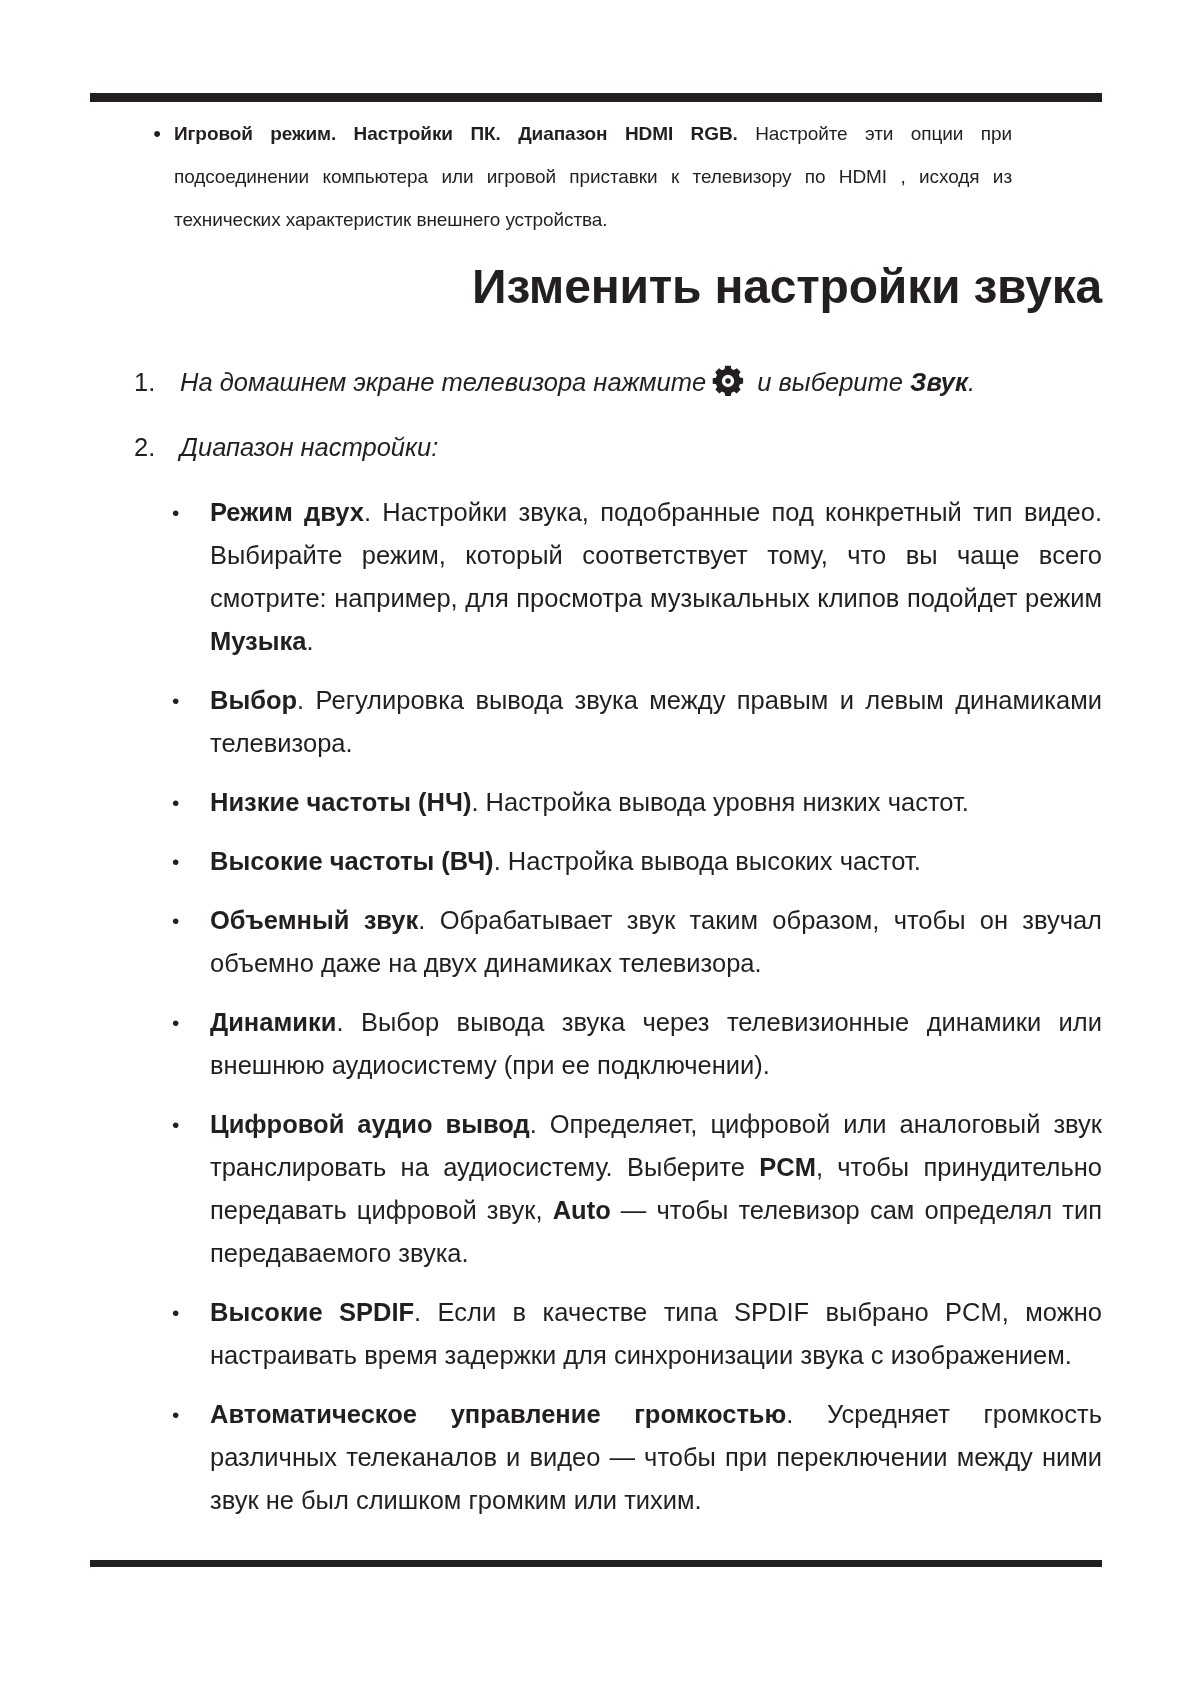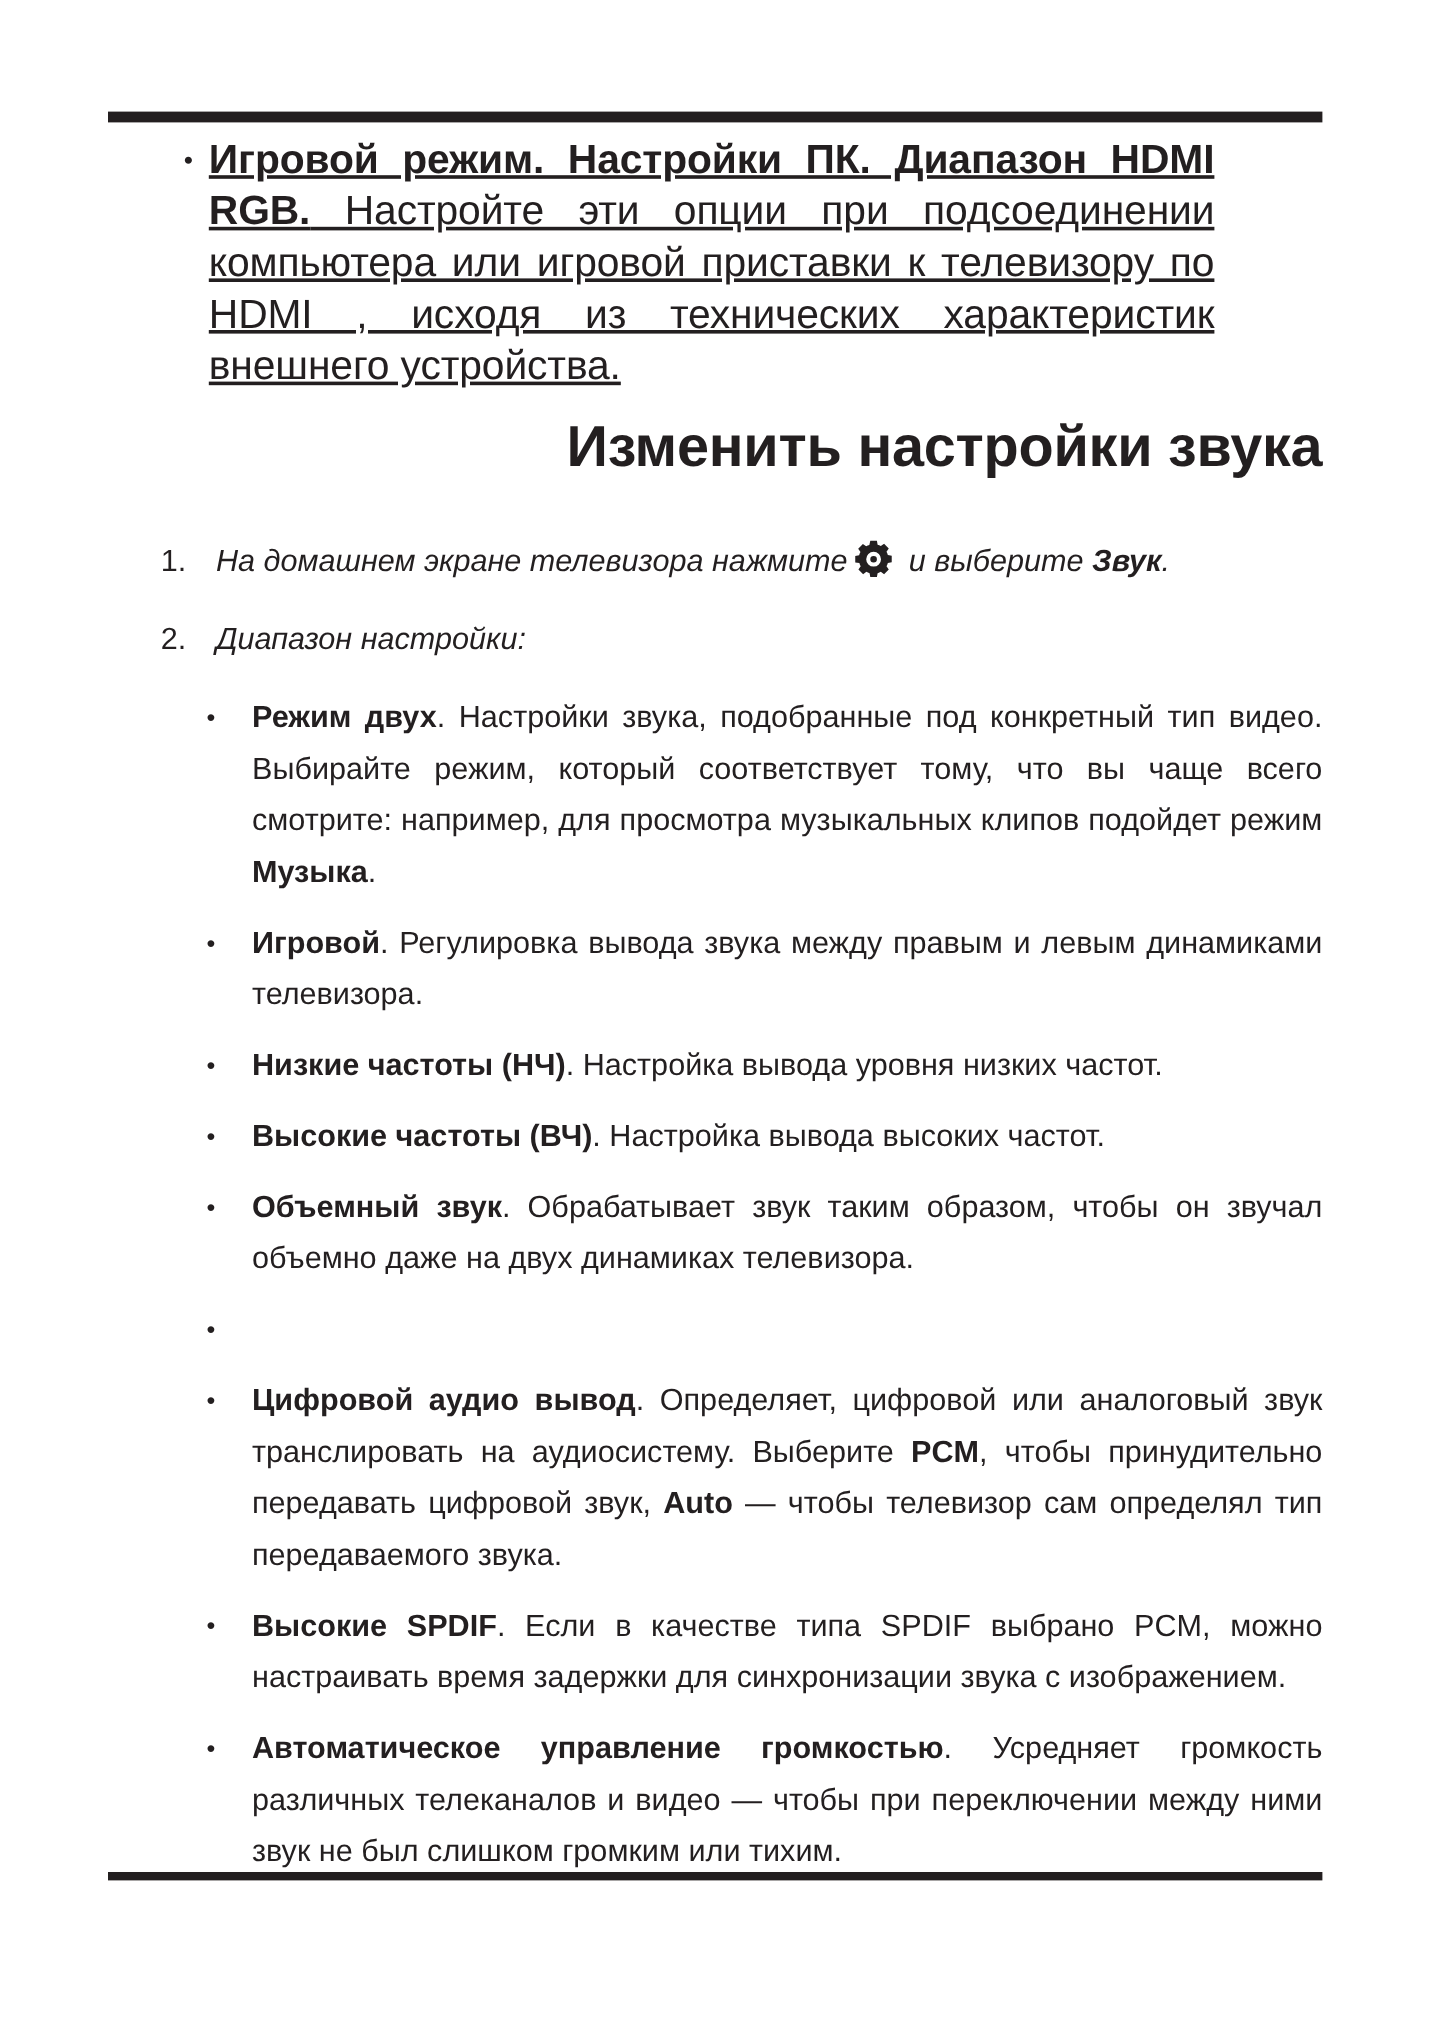--- a/index.html
+++ b/index.html
@@ -44,27 +44,26 @@
   
   .content {
     position: absolute;
     left: 90px;
     top: 112px;
     width: 1012px;
   }
 
   
   .para {
-    font-size: 34px;
+    font-size: 19px;
     line-height: 43px;
     text-align: justify;
     text-justify: inter-word;
     letter-spacing: -0.1px;
     font-stretch: condensed;
-    text-decoration: underline;
   }
 
   b, .b {
     font-weight: bold;
   }
   .bullet-mark {
     flex: 0 0 auto;
     font-size: 22px;
     line-height: 43px;
     width: 36px;
@@ -201,40 +200,41 @@
 
     <div class="sublist">
 
       <div class="sub-item">
         <span class="sub-mark">•</span>
         <div class="sub-body"><b>Режим двух</b><span>. Настройки звука, подобранные под конкретный тип видео. Выбирайте режим, который соответствует тому, что вы чаще всего смотрите: например, для просмотра музыкальных клипов подойдет режим </span><b>Музыка</b><span>.</span></div>
       </div>
 
       <div class="sub-item">
         <span class="sub-mark">•</span>
-        <div class="sub-body"><b>Игровой</b><span>. Регулировка вывода звука между правым и левым динамиками телевизора.</span></div>
+        <div class="sub-body"><b>Выбор</b><span>. Регулировка вывода звука между правым и левым динамиками телевизора.</span></div>
       </div>
 
       <div class="sub-item">
         <span class="sub-mark">•</span>
         <div class="sub-body"><b>Низкие частоты (НЧ)</b><span>. Настройка вывода уровня низких частот.</span></div>
       </div>
 
       <div class="sub-item">
         <span class="sub-mark">•</span>
         <div class="sub-body"><b>Высокие частоты (ВЧ)</b><span>. Настройка вывода высоких частот.</span></div>
       </div>
 
       <div class="sub-item">
         <span class="sub-mark">•</span>
         <div class="sub-body"><b>Объемный звук</b><span>. Обрабатывает звук таким образом, чтобы он звучал объемно даже на двух динамиках телевизора.</span></div>
       </div>
 
       <div class="sub-item">
         <span class="sub-mark">•</span>
+        <div class="sub-body"><b>Динамики</b><span>. Выбор вывода звука через телевизионные динамики или внешнюю аудиосистему (при ее подключении).</span></div>
       </div>
 
       <div class="sub-item">
         <span class="sub-mark">•</span>
         <div class="sub-body"><b>Цифровой аудио вывод</b><span>. Определяет, цифровой или аналоговый звук транслировать на аудиосистему. Выберите </span><b>PCM</b><span>, чтобы принудительно передавать цифровой звук, </span><b>Auto</b><span> — чтобы телевизор сам определял тип передаваемого звука.</span></div>
       </div>
 
       <div class="sub-item">
         <span class="sub-mark">•</span>
         <div class="sub-body"><b>Высокие SPDIF</b><span>. Если в качестве типа SPDIF выбрано PCM, можно настраивать время задержки для синхронизации звука с изображением.</span></div>

